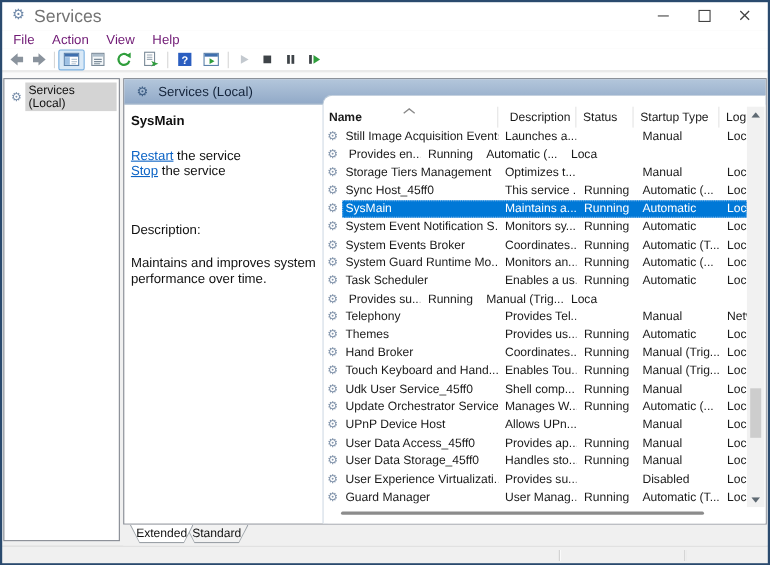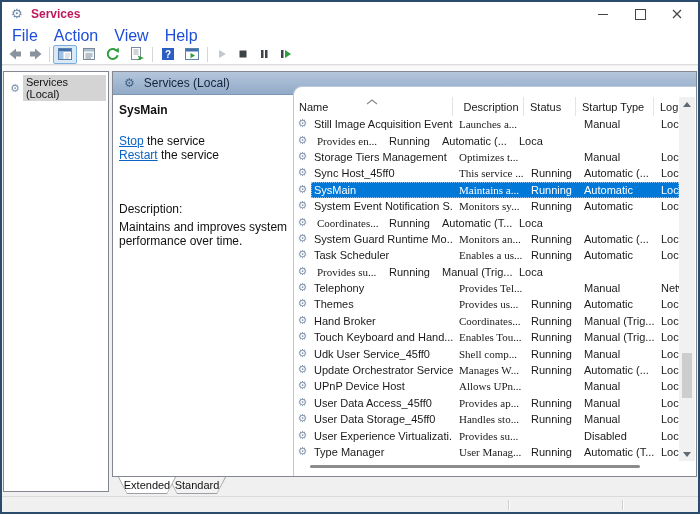--- a/index.html
+++ b/index.html
@@ -3,29 +3,29 @@
 <meta charset="utf-8">
 <style>
   html,body{margin:0;padding:0;background:#888;}
   .window{position:relative;width:700px;height:514px;background:#f0f0f0;overflow:hidden;
           font-family:"Liberation Sans","DejaVu Sans",sans-serif;-webkit-user-select:none;user-select:none;}
   .frame{position:absolute;inset:0;border:2px solid #2a4a6e;pointer-events:none;z-index:200;}
 
   
   .titlebar{position:absolute;left:0;top:0;width:700px;height:28px;background:#fff;}
   .title-gear{position:absolute;left:11px;top:6px;font-size:13px;color:#6d87a8;line-height:16px;}
-  .title-text{position:absolute;left:31px;top:7px;font-size:12px;color:#be185d;font-weight:bold;}
+  .title-text{position:absolute;left:31px;top:7px;font-size:16px;color:#737373;}
   .winbtn{position:absolute;top:0;width:34px;height:28px;display:flex;align-items:center;justify-content:center;}
   .btn-min{right:80px}.btn-max{right:43px}.btn-close{right:6px}
   .glyph-min{width:10px;height:1px;background:#444;}
   .glyph-max{width:9px;height:9px;border:1px solid #444;}
 
   
   .menubar{position:absolute;left:0;top:28px;width:700px;height:16px;background:#fff;display:flex;align-items:center;padding-left:4px;}
-  .menu-item{font-size:16px;color:#1d4ed8;padding:0 8px;line-height:16px;}
+  .menu-item{font-size:12px;color:#701a75;padding:0 8px;line-height:16px;}
 
   
   .toolbar{position:absolute;left:0;top:44px;width:700px;height:21px;background:#fff;border-bottom:1px solid #dcdcdc;
            display:flex;align-items:center;padding-left:4px;box-sizing:border-box;}
   .tbtn{width:24px;height:19px;display:flex;align-items:center;justify-content:center;border:1px solid transparent;border-radius:2px;box-sizing:border-box;}
   .tbtn.narrow{width:21px}
   .tbtn.active{background:#d9e9f7;border-color:#7ab0e0;}
   .tsep{width:1px;height:15px;background:#d6d6d6;margin:0 3px;}
   .strip{position:absolute;left:0;top:66px;width:700px;height:5px;background:#fafafa;}
 
@@ -41,39 +41,39 @@
                background:linear-gradient(#b3c6db,#92aac8);border-bottom:1px solid #7e99b8;
                display:flex;align-items:center;font-size:12px;color:#13233a;}
   .pane-header .gear{font-size:12px;color:#3f5f85;margin:0 9px 0 11px;}
 
   
   .task-pane{position:absolute;left:6px;top:31px;width:172px;font-size:12px;color:#111;}
   .svc-name{font-weight:bold;font-size:12px;}
   .svc-links{margin-top:17px;line-height:14px;}
   .tp-link{color:#0b63c5;text-decoration:underline;cursor:pointer;}
   .desc-label{margin-top:40px;}
-  .desc-text{margin-top:4px;line-height:14px;width:170px;}
+  .desc-text{margin-top:16px;line-height:14px;width:170px;}
 
   
   .table-panel{position:absolute;left:180px;top:14px;right:0;bottom:0;background:#fff;
                border:1px solid #bac9d8;border-right:none;border-bottom:none;border-radius:9px 0 0 0;box-sizing:border-box;}
   .sort-glyph{position:absolute;left:72px;top:4px;width:12px;height:6px;}
   .thead{position:absolute;left:0;top:10px;right:17px;height:19px;display:flex;font-size:11px;color:#1a1a1a;}
   .hcell{box-sizing:border-box;border-right:1px solid #e4e4e4;padding:4px 0 0 6px;white-space:nowrap;overflow:hidden;}
-  .h-name{width:159px;padding-left:5px;}
+  .h-name{width:159px;padding-left:5px;font-weight:bold;}
   .h-desc{width:71px;text-align:center;}
   .h-status{width:52px;}
   .h-start{width:78px;}
   .h-log{flex:1;border-right:none;}
   .tbody{position:absolute;left:0;top:29px;right:17px;bottom:15px;overflow:hidden;}
   .trow{position:relative;height:16.4px;display:flex;align-items:center;font-size:11px;color:#1a1a1a;white-space:nowrap;}
   .trow .cicon{width:17px;text-align:center;font-size:11px;color:#8496ad;z-index:1;line-height:16px;}
   .cell{box-sizing:border-box;overflow:hidden;z-index:1;}
   .c-name{width:142px;padding-left:3px;}
-  .c-desc{width:71px;padding-left:6px;font-family:Liberation Serif, serif;}
+  .c-desc{width:71px;padding-left:6px;}
   .c-status{width:52px;padding-left:7px;}
   .c-start{width:78px;padding-left:8px;}
   .c-log{flex:1;padding-left:7px;}
   .trow.sel::before{content:"";position:absolute;left:17px;top:0;right:0;bottom:0;background:#0078d7;outline:1px dotted #8fc2ee;outline-offset:-1px;z-index:0;}
   .trow.sel .cell{color:#fff;}
 
   
   .vscroll{position:absolute;right:1px;top:10px;bottom:15px;width:16px;background:#f1f1f1;}
   .vs-arrow{position:absolute;left:0;width:16px;height:14px;display:flex;align-items:center;justify-content:center;}
   .vs-up{top:0}.vs-down{bottom:0}
@@ -218,24 +218,24 @@
   <div class="main-pane">
     <div class="pane-header">
       <span class="gear">⚙</span>
       <span>Services (Local)</span>
     </div>
 
     <div class="task-pane">
       <div class="svc-name">SysMain</div>
       <div class="svc-links">
         <div>
-          <span class="tp-link">Stop</span><span> the service</span>
+          <span class="tp-link">Restart</span><span> the service</span>
         </div>
         <div>
-          <span class="tp-link">Restart</span><span> the service</span>
+          <span class="tp-link">Stop</span><span> the service</span>
         </div>
       </div>
       <div class="desc-label">Description:</div>
       <div class="desc-text">Maintains and improves system performance over time.</div>
     </div>
 
     <div class="table-panel">
       <div class="sort-glyph">
         <svg width="12" height="6">
             <polyline points="1,5 6,1 11,5" fill="none" stroke="#8a8a8a" stroke-width="1.2"></polyline>
@@ -291,20 +291,21 @@
           <div class="trow">
             <span class="cicon gear">⚙</span>
             <span class="cell c-name">System Event Notification S...</span>
             <span class="cell c-desc">Monitors sy...</span>
             <span class="cell c-status">Running</span>
             <span class="cell c-start">Automatic</span>
             <span class="cell c-log">Loca</span>
           </div>
           <div class="trow">
             <span class="cicon gear">⚙</span>
+            <span class="cell c-name">System Events Broker</span>
             <span class="cell c-desc">Coordinates...</span>
             <span class="cell c-status">Running</span>
             <span class="cell c-start">Automatic (T...</span>
             <span class="cell c-log">Loca</span>
           </div>
           <div class="trow">
             <span class="cicon gear">⚙</span>
             <span class="cell c-name">System Guard Runtime Mo...</span>
             <span class="cell c-desc">Monitors an...</span>
             <span class="cell c-status">Running</span>
@@ -401,21 +402,21 @@
           <div class="trow">
             <span class="cicon gear">⚙</span>
             <span class="cell c-name">User Experience Virtualizati...</span>
             <span class="cell c-desc">Provides su...</span>
             <span class="cell c-status"></span>
             <span class="cell c-start">Disabled</span>
             <span class="cell c-log">Loca</span>
           </div>
           <div class="trow">
             <span class="cicon gear">⚙</span>
-            <span class="cell c-name">Type Manager</span>
+            <span class="cell c-name">Guard Manager</span>
             <span class="cell c-desc">User Manag...</span>
             <span class="cell c-status">Running</span>
             <span class="cell c-start">Automatic (T...</span>
             <span class="cell c-log">Loca</span>
           </div>
         </div>
 
       <div class="vscroll">
         <div class="vs-arrow vs-up">
           <svg width="8" height="5">

